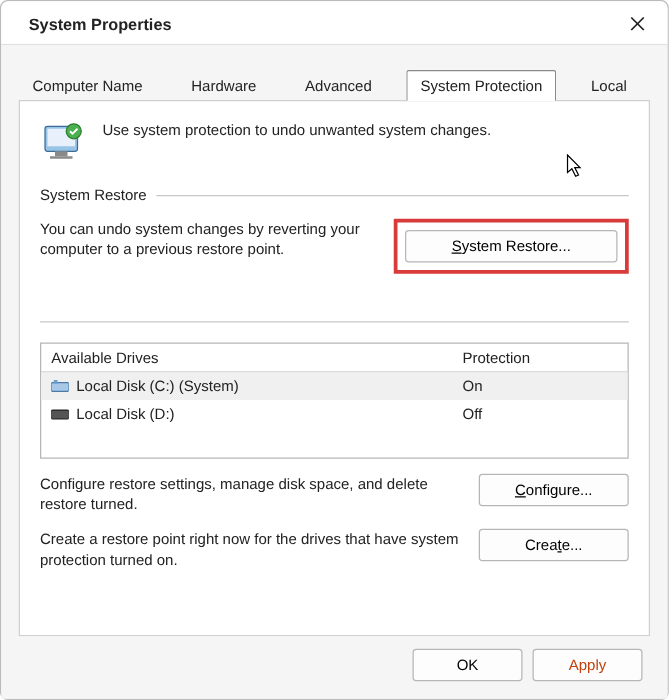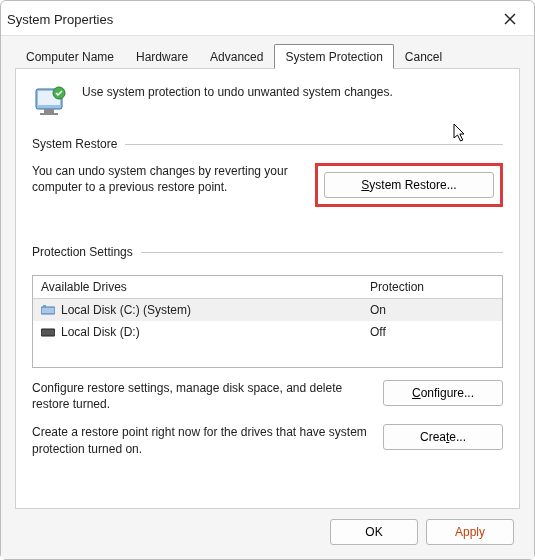--- a/index.html
+++ b/index.html
@@ -1,22 +1,22 @@
 <!DOCTYPE html>
 <html><head>
   <meta charset="utf-8">
   <style>
     * { box-sizing: border-box; margin: 0; padding: 0; }
     body { font-family: "Segoe UI", Tahoma, sans-serif; font-size: 12px; color: #222; background: #fff; width: 535px; height: 560px; overflow: hidden; }
     .window { width: 535px; height: 560px; background: #f5f5f5; border: 1px solid #bbb; border-radius: 6px; display: flex; flex-direction: column; position: relative; }
-    .titlebar { display: flex; align-items: center; justify-content: space-between; padding: 6px 10px 4px 6px; background: #fff; border-bottom: 1px solid #e0e0e0; border-radius: 6px 6px 0 0; }
+    .titlebar { display: flex; align-items: center; justify-content: space-between; padding: 6px 10px 4px 22px; background: #fff; border-bottom: 1px solid #e0e0e0; border-radius: 6px 6px 0 0; font-weight: bold; }
     .title { font-size: 13px; }
     .close-btn { width: 28px; height: 24px; display: flex; align-items: center; justify-content: center; font-size: 15px; cursor: pointer; }
     .content-area { flex: 1; padding: 8px 14px 0 14px; background: #f5f5f5; display: flex; flex-direction: column; }
-    .tabs { display: flex; gap: 0; align-items: flex-end; position: relative; }
+    .tabs { display: flex; gap: 17px; align-items: flex-end; position: relative; margin-top: 12px; }
     .tab { padding: 5px 10px 4px 10px; font-size: 12px; cursor: pointer; border: 1px solid transparent; white-space: nowrap; }
     .tab.active { background: #fff; border: 1px solid #8a8a8a; border-bottom: 1px solid #fff; position: relative; z-index: 2; border-radius: 2px 2px 0 0; }
     .tab-body { flex: 1; background: #fff; border: 1px solid #d0d0d0; margin-top: -1px; padding: 14px 16px 10px 16px; display: flex; flex-direction: column; gap: 12px; }
     .intro { display: flex; gap: 14px; align-items: flex-start; }
     .intro-icon { width: 36px; height: 36px; flex-shrink: 0; }
     .intro-text { font-size: 12px; padding-top: 2px; }
     .cursor { position: absolute; }
     .section-head { display: flex; align-items: center; gap: 8px; margin-top: 6px; }
     .section-head .line { flex: 1; height: 1px; background: #c8c8c8; }
     .section-title { font-size: 12px; }
@@ -53,21 +53,21 @@
         </svg>
     </div>
   </div>
 
   <div class="content-area">
     <div class="tabs">
       <div class="tab">Computer Name</div>
       <div class="tab">Hardware</div>
       <div class="tab">Advanced</div>
       <div class="tab active">System Protection</div>
-      <div class="tab">Cancel</div>
+      <div class="tab">Local</div>
     </div>
 
     <div class="tab-body">
 
       <div class="intro">
         <svg class="intro-icon" viewBox="0 0 36 36">
           <rect x="4" y="6" width="26" height="20" rx="2" fill="#98c4e6" stroke="#3b6c9a" stroke-width="1"></rect>
           <rect x="6" y="8" width="22" height="14" fill="#e8f1fb"></rect>
           <rect x="12" y="26" width="10" height="4" fill="#8a8a8a"></rect>
           <rect x="8" y="30" width="18" height="2" fill="#8a8a8a"></rect>
@@ -89,21 +89,20 @@
       <div class="row">
         <div class="row-text">You can undo system changes by reverting your computer to a previous restore point.</div>
         <div class="highlight">
           <button class="btn"><span class="underline-first">S</span><span>ystem Restore...</span></button>
         </div>
       </div>
 
       <div style="height:8px;"></div>
 
       <div class="section-head">
-        <span class="section-title">Protection Settings</span>
         <div class="line"></div>
       </div>
 
       <div class="table">
         <div class="table-head">
           <div class="th col-drive">Available Drives</div>
           <div class="th col-prot">Protection</div>
         </div>
         <div class="table-row alt">
           <div class="td col-drive">

